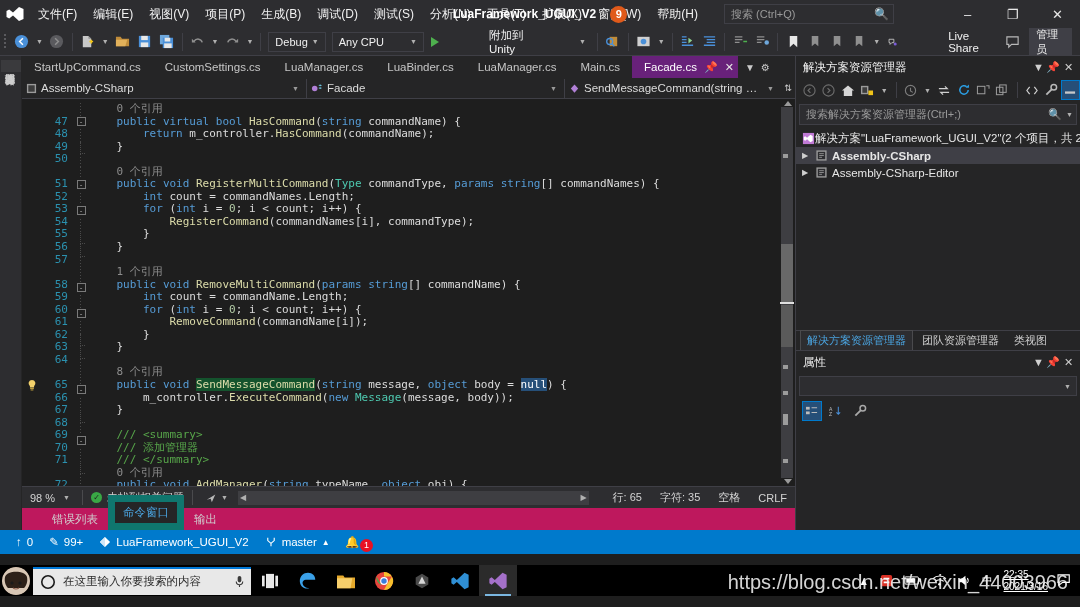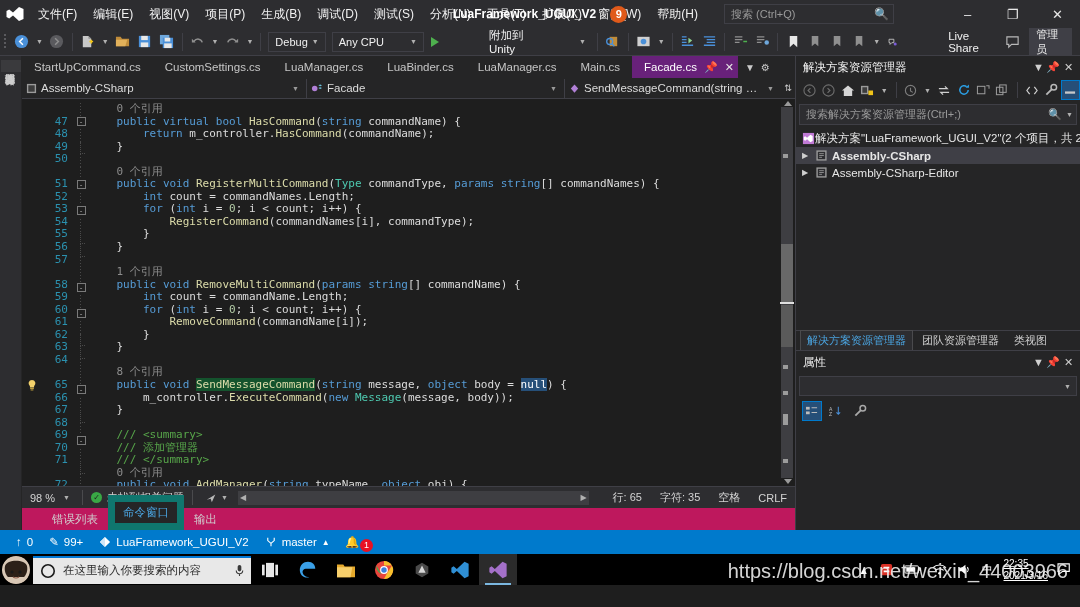--- a/index.html
+++ b/index.html
@@ -202,21 +202,21 @@
   }
   .vsstatus .left { display:flex; align-items:center; padding-left: 8px; flex:1; }
   .vsstatus .left .sq { width:11px;height:9px;border:1.5px solid #fff; transform: skewX(-12deg); margin-right:8px;}
   .vsstatus .right { display:flex; align-items:center; padding-right: 6px; }
   .vsstatus .right .it { display:flex; align-items:center; margin-left: 16px; white-space:nowrap; }
   .vsstatus .right .it .gi { margin-right: 5px; display:flex; }
   .bell-badge { width:13px;height:13px;border-radius:50%;background:#e81123;color:#fff;
     font-size:9px;display:flex;align-items:center;justify-content:center; margin-left:-5px; margin-top:6px;}
 
   
-  .taskbar { height: 31px; background: #000000; display:flex; align-items:center; position:relative;}
+  .taskbar { height: 31px; background: #000000; display:flex; align-items:center; position:relative;margin-top:11px;}
   .tb-avatar { width:28px;height:28px;border-radius:50%; margin: 0 3px 0 2px; background:#6d5c4f; overflow:hidden; display:flex;align-items:flex-end;justify-content:center;}
   .tb-searchbox {
     width: 218px; height: 28px; background:#e8e8e8; display:flex; align-items:center;
     padding: 0 6px 0 7px; color:#2b2b2b; font-size:11.5px; border-top:2px solid #0078d7;
   }
   .tb-searchbox .ph { flex:1; margin-left:7px; white-space:nowrap; overflow:hidden;}
   .tb-ico { width:38px; height:31px; display:flex; align-items:center; justify-content:center; position:relative;}
   .tb-ico.active { background:#2b2b2b; }
   .tb-ico .under { position:absolute; bottom:0; height:2px; width:26px; background:#7bb7e0;}
   .tray { position:absolute; right:0; top:0; height:31px; display:flex; align-items:center; padding-right:4px; color:#fff; font-size:10.5px;}

